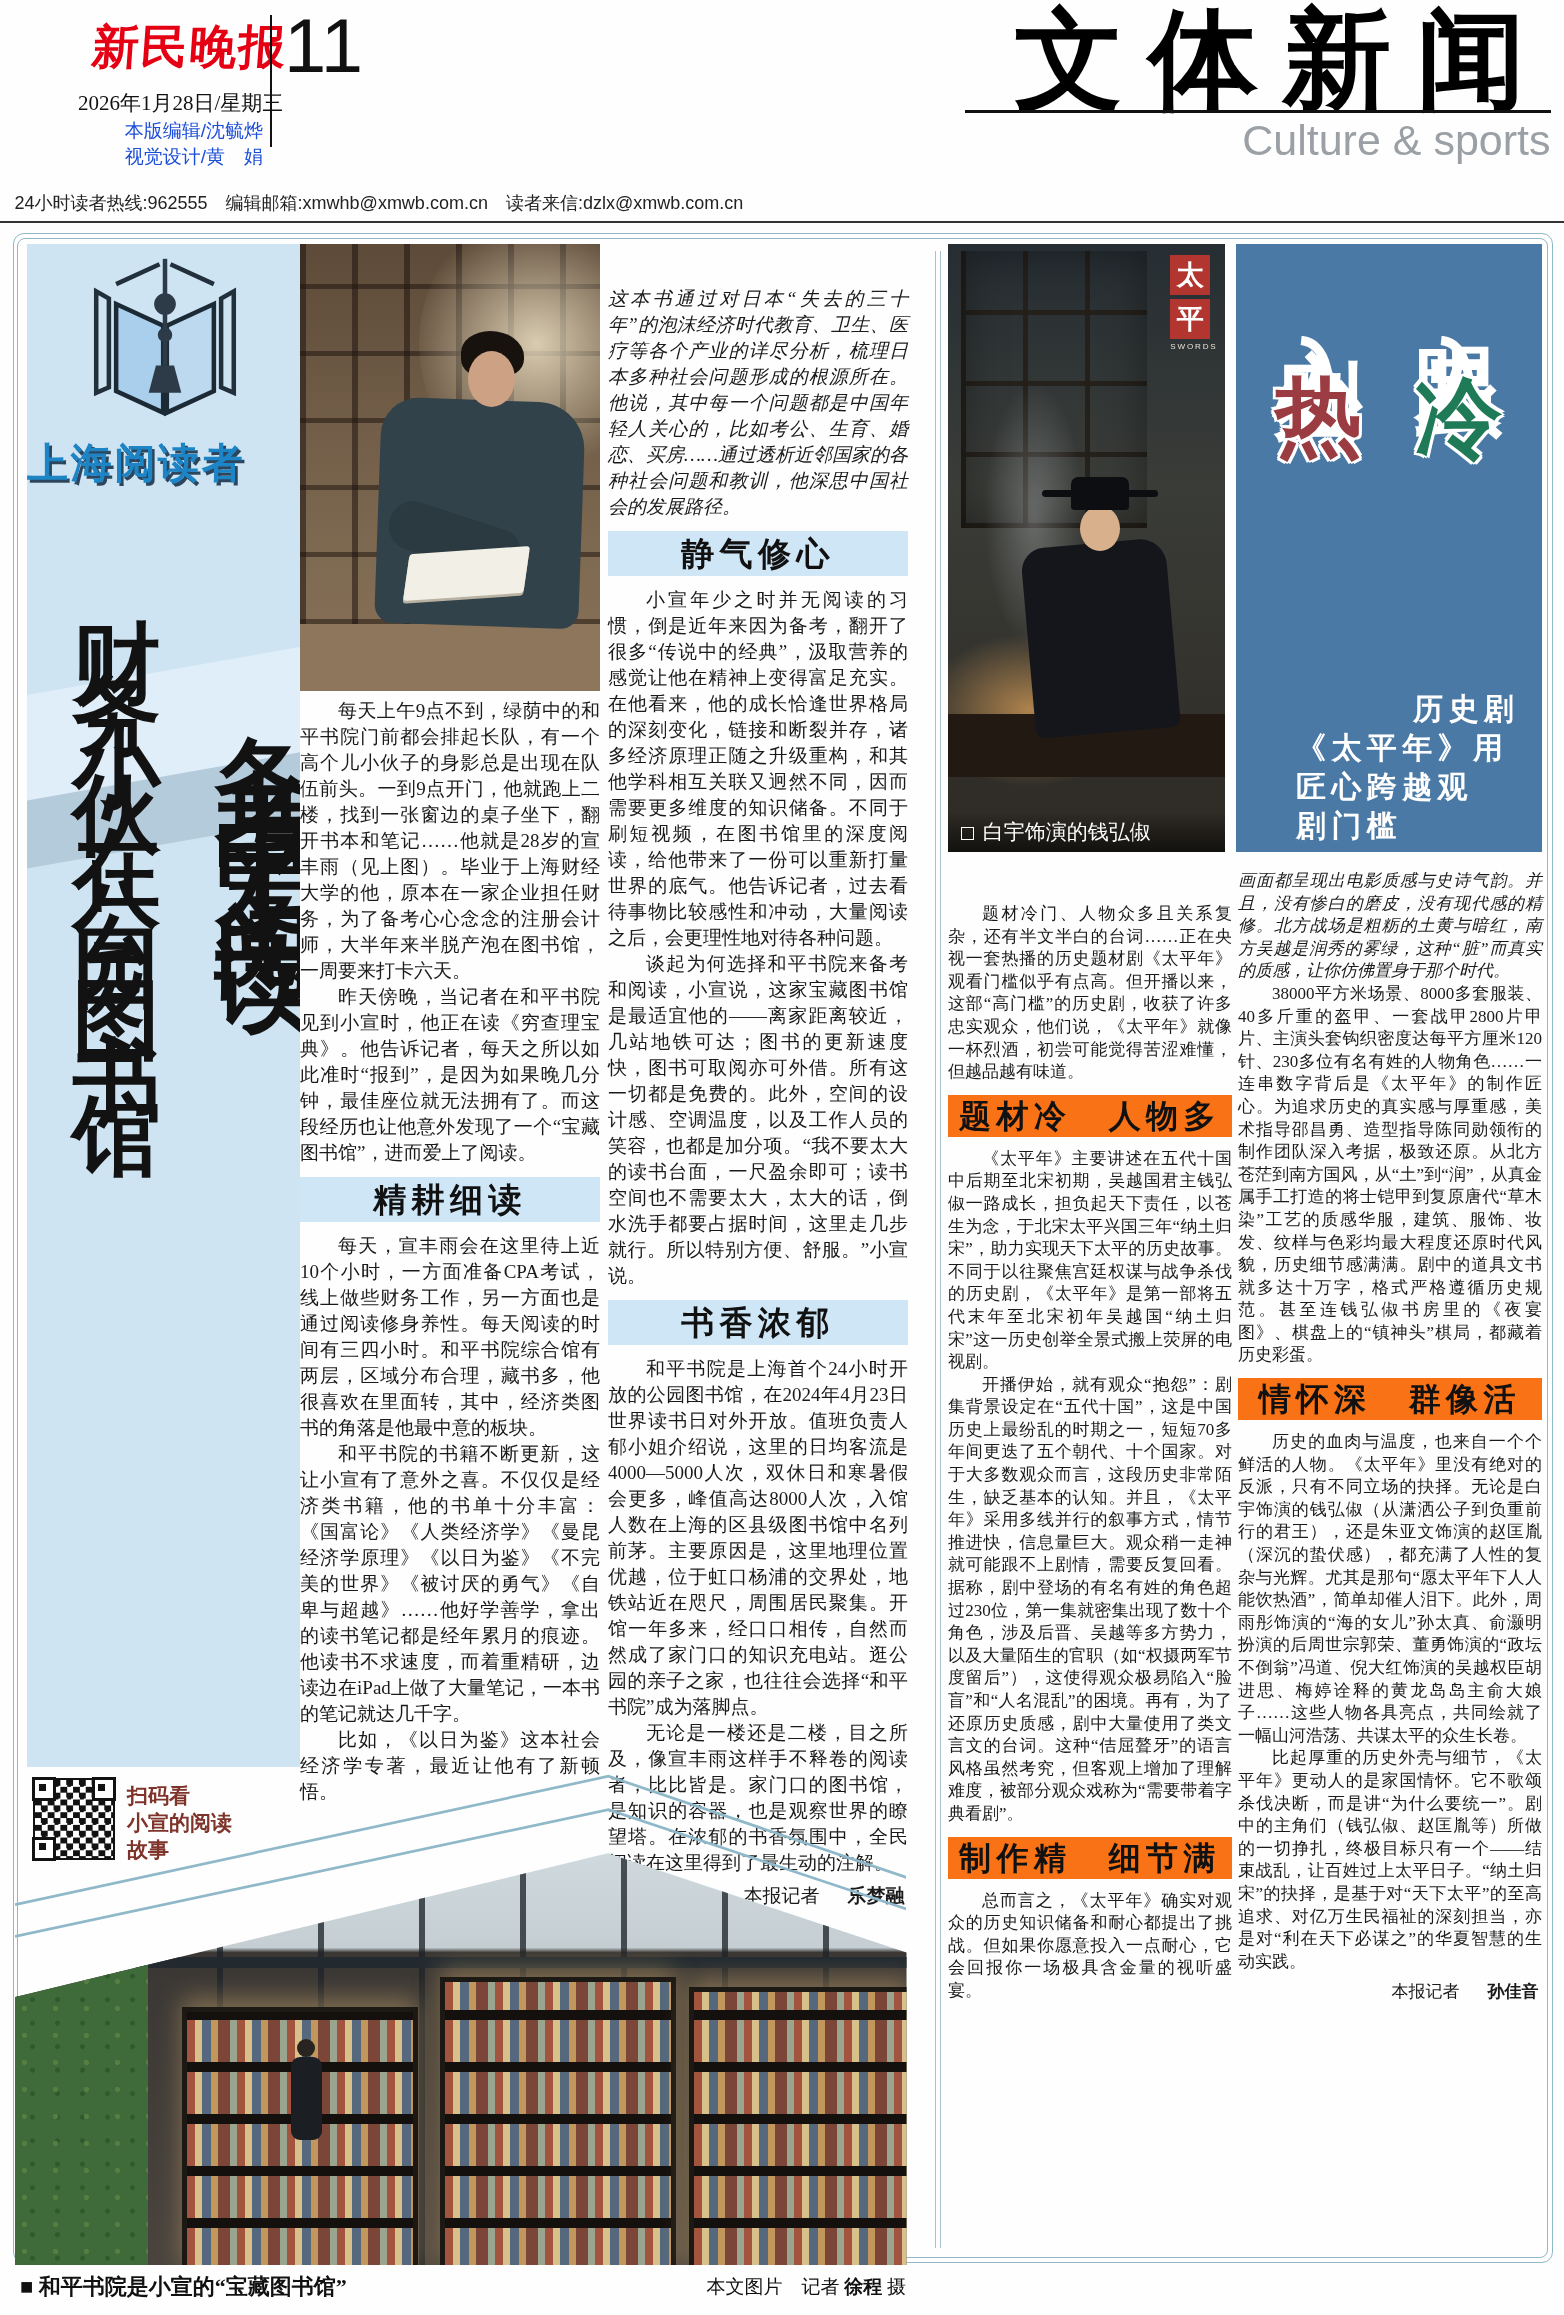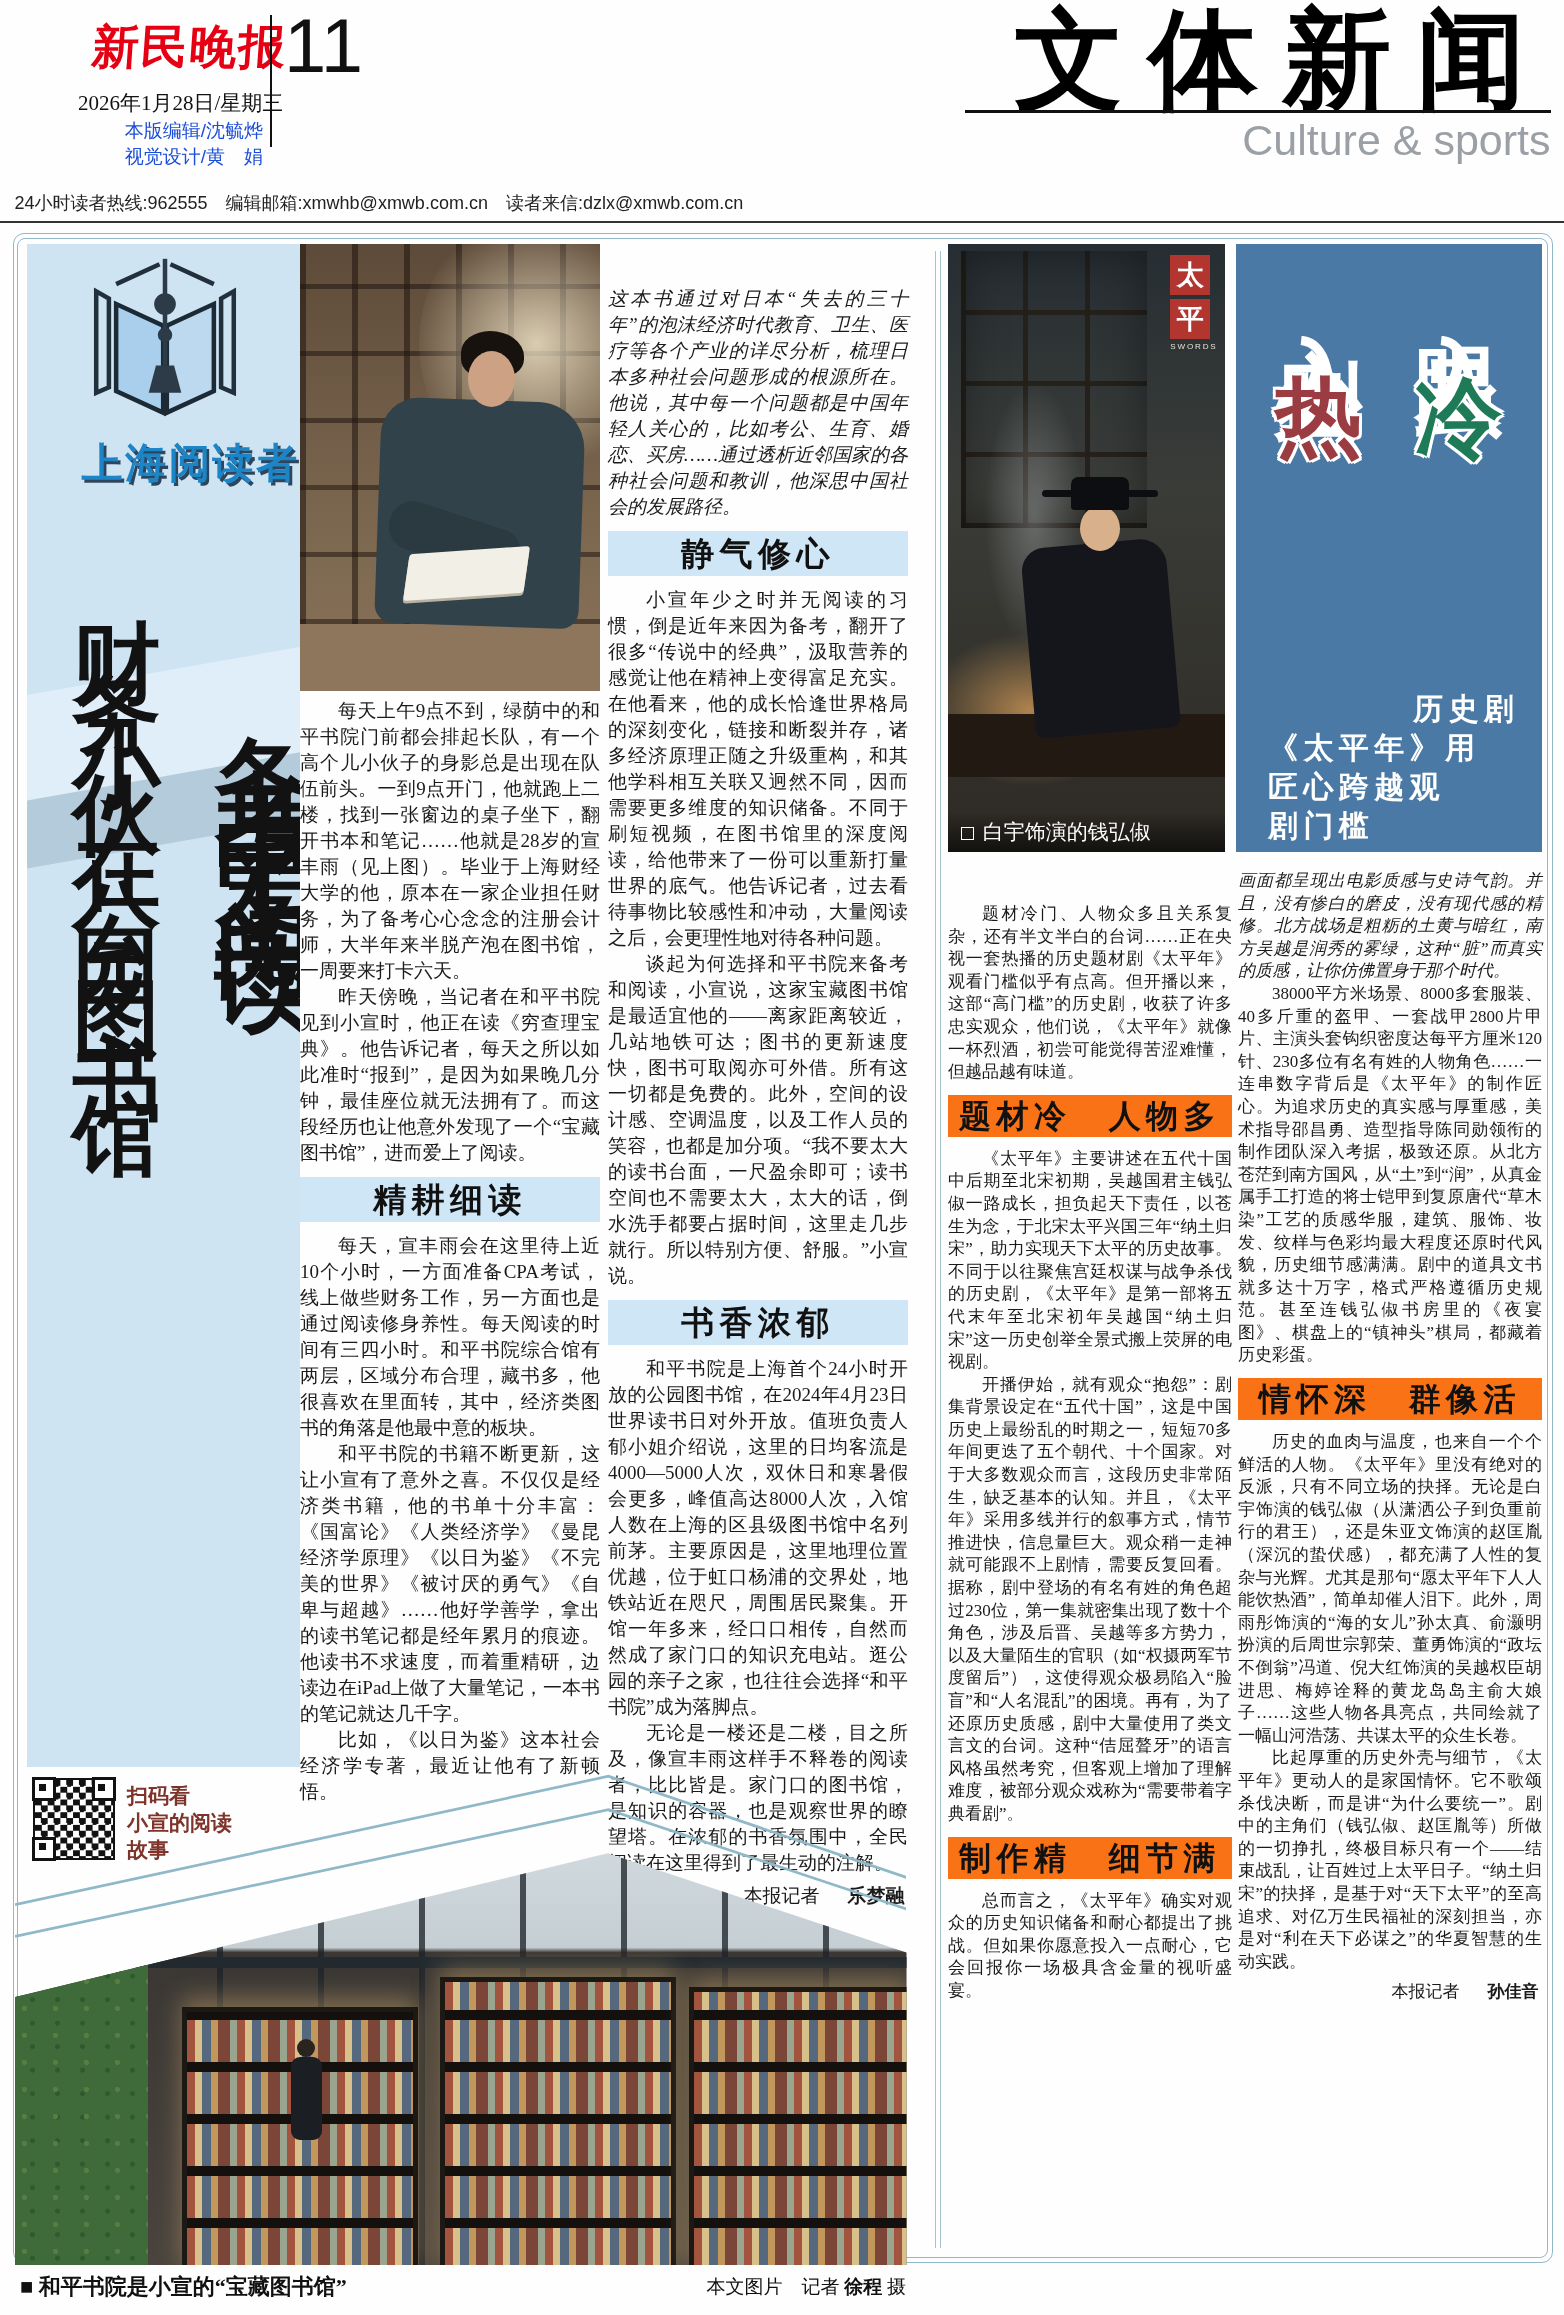--- a/index.html
+++ b/index.html
@@ -25,21 +25,21 @@
   
   .frame{left:12.7px;top:233px;width:1538px;height:2028px;border:0.9px solid #8fb8c9;border-radius:11px;}
   .frame-inner{position:absolute;left:3.6px;top:3.6px;right:3.6px;bottom:3.6px;border:0.9px solid #8fb8c9;border-radius:8.1px;}
   .divline{left:935px;top:251px;width:3.6px;height:1997px;border-left:0.9px solid #a5c3d2;border-right:0.9px solid #a5c3d2;}
 
   
   .panel{left:27px;top:244px;width:273px;height:1523px;background:#cfe4f3;overflow:hidden;}
   .diag-light{position:absolute;left:-54px;top:425px;width:416px;height:136px;background:#e0eef9;transform:rotate(-10deg);}
   .diag-band{position:absolute;left:-54px;top:529px;width:425px;height:67px;background:#b4cbdc;transform:rotate(-10deg);}
   .badge{position:absolute;left:42px;top:12.7px;width:192px;height:181px;}
-  .badge-label{position:absolute;left:0;top:192px;width:273px;text-align:right;font-size:41px;font-weight:900;
+  .badge-label{position:absolute;left:0;top:192px;width:273px;text-align:left;font-size:41px;font-weight:900;
                color:#1d85c6;font-family:"Liberation Sans",sans-serif;letter-spacing:2.7px;
                text-shadow:2.7px 2.7px 0 rgba(18,42,66,.85);}
   .headline{position:absolute;left:31px;top:304px;height:1465px;writing-mode:vertical-rl;
             font-family:"Liberation Sans",sans-serif;font-weight:900;color:#121212;z-index:3;}
   .hl1{font-size:100px;letter-spacing:33px;padding-top:107px;margin-left:22px;}
   .hl2{font-size:88px;letter-spacing:52px;}
 
   
   .qr{left:33px;top:1778px;width:78px;height:78px;background:
         repeating-conic-gradient(#121212 0% 25%, #ffffff 0% 50%);
@@ -98,21 +98,21 @@
   .bigvert{position:absolute;right:23.5px;top:18px;height:425px;writing-mode:vertical-rl;
            font-family:"Liberation Sans",sans-serif;font-weight:900;}
   .bv-line{font-size:87px;letter-spacing:14.5px;color:#fff;}
   .bv-line:first-child{margin-left:22px;}
   .bv-cold{color:#1f7a58;}
   .bv-hot{color:#9b3c42;}
   .bv-cold,.bv-hot{text-shadow:2.7px 0 0 #fff,-2.7px 0 0 #fff,0 2.7px 0 #fff,0 -2.7px 0 #fff,
                    2.7px 2.7px 0 #fff,-2.7px -2.7px 0 #fff,2.7px -2.7px 0 #fff,-2.7px 2.7px 0 #fff;}
   .bluebox-sub{position:absolute;left:0;top:445px;width:100%;color:#fff;font-weight:bold;
            font-family:"Liberation Sans",sans-serif;font-size:30px;line-height:39px;letter-spacing:5.4px;}
-  .bluebox-sub div{padding-left:32px;}
+  .bluebox-sub div{padding-left:60px;}
   .bluebox-sub div:first-child{padding-left:177px;}
 
   
   .col{position:absolute;text-align:justify;}
   .colA{left:300px;top:698px;width:300px;font-size:19px;line-height:26px;}
   .colB{left:608px;top:286px;width:300px;font-size:19px;line-height:26px;}
   .colC{left:948px;top:903px;width:284px;font-size:17px;line-height:22.6px;}
   .colD{left:1238px;top:870px;width:304px;font-size:17px;line-height:22.6px;}
   .para{margin:0;text-indent:2em;}
   .para.noind{text-indent:0;font-style:italic;}

